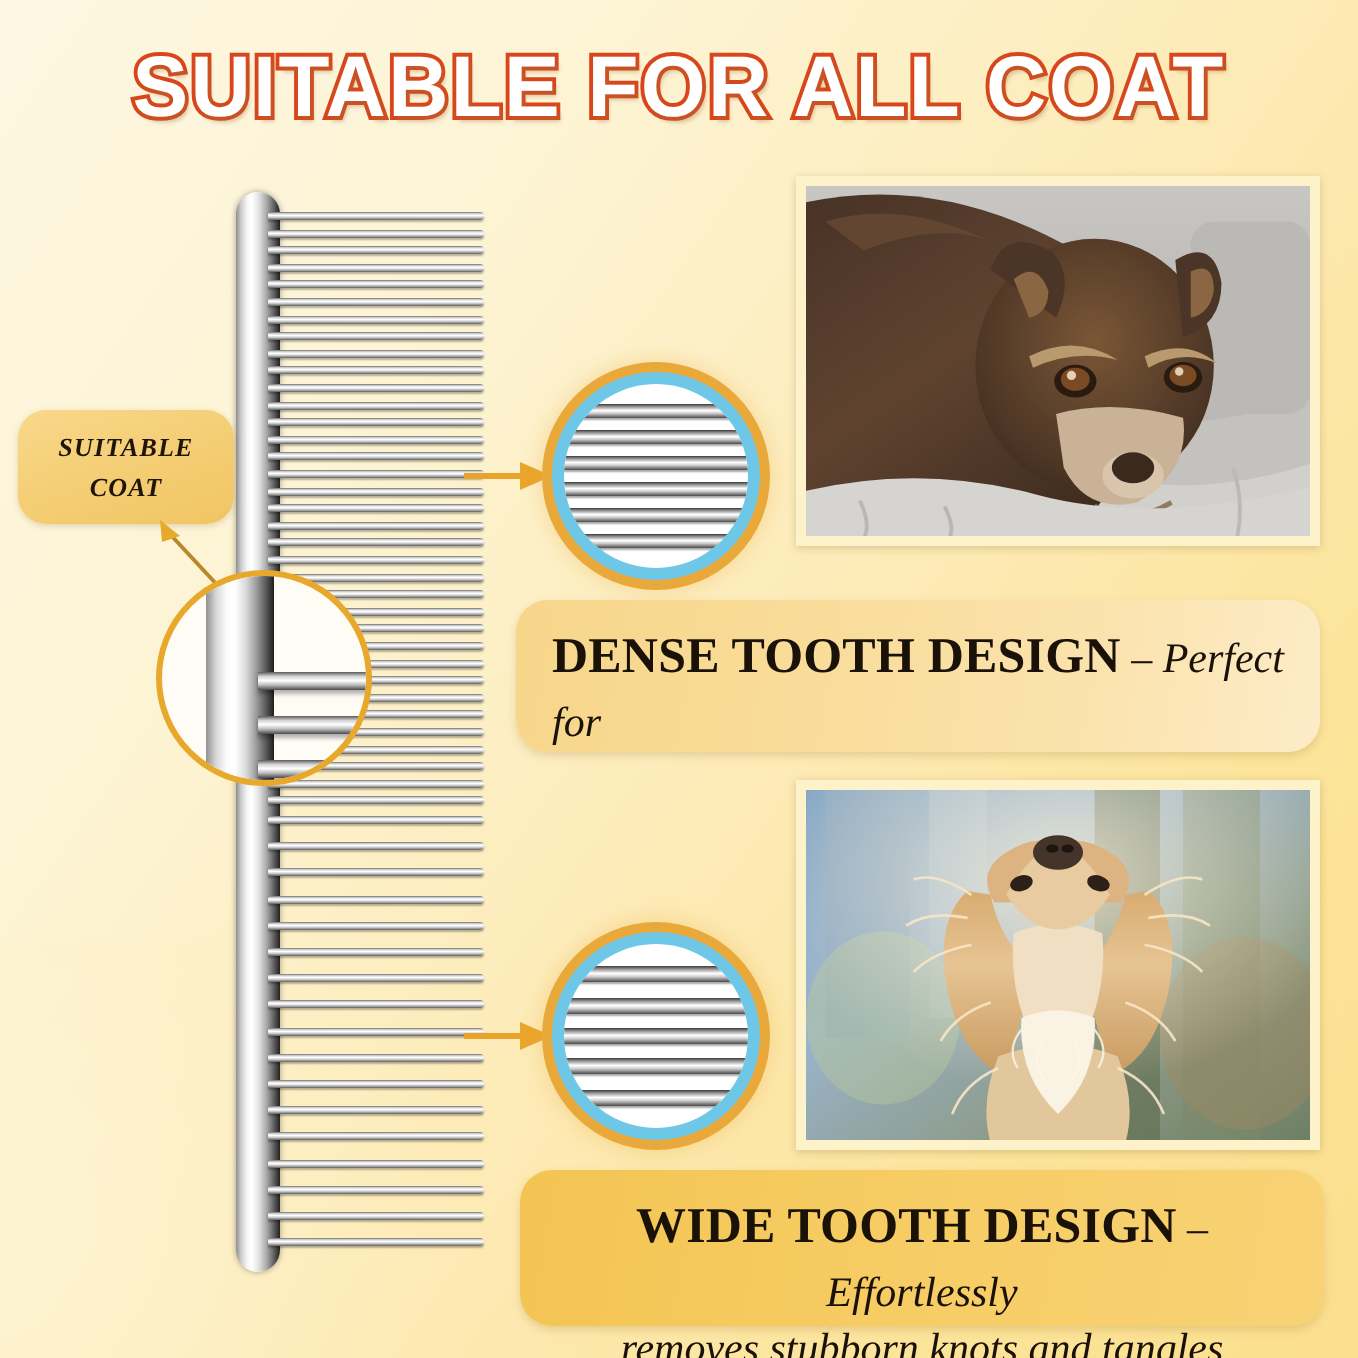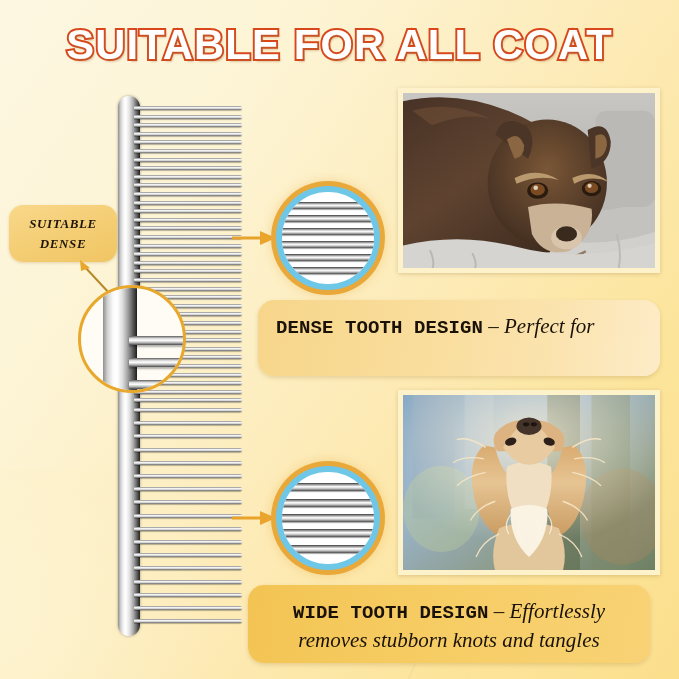--- a/index.html
+++ b/index.html
@@ -219,30 +219,30 @@
     color: #1a1208;
     box-shadow: 0 2px 4px rgba(150,110,40,0.22);
   }
   #caption-dense {
     left: 258px; top: 300px;
     width: 402px; height: 76px;
     background: linear-gradient(100deg, #f7d68a 0%, #f9dc99 35%, #fbe3ae 72%, #fdecc8 100%);
     text-align: left;
   }
   #caption-wide {
-    left: 248px; top: 585px;
+    left: 260px; top: 585px;
     width: 402px; height: 78px;
     background: linear-gradient(100deg, #f3c453 0%, #f6cc63 45%, #f8d275 100%);
     text-align: center;
   }
   .cap-line { line-height: 1.38; }
   .cap-strong {
-    font-family: Liberation Mono, monospace;
+    font-family: Liberation Serif, serif;
     font-weight: bold;
-    font-size: 19px;
+    font-size: 25px;
     letter-spacing: 0.1px;
   }
   .cap-em {
     font-family: "Liberation Serif", serif;
     font-style: italic;
     font-size: 21px;
   }
 </style>
 </head>
 <body>
@@ -310,21 +310,21 @@
         <div class="tooth" style="top: 464.4px; width: 108px;"></div>
         <div class="tooth" style="top: 477.6px; width: 108px;"></div>
         <div class="tooth" style="top: 490.8px; width: 108px;"></div>
         <div class="tooth" style="top: 504px; width: 108px;"></div>
         <div class="tooth" style="top: 517.2px; width: 108px;"></div>
       </div>
   </div>
 
   <div id="steel-badge">
     <span>SUITABLE</span>
-    <span>DENSE</span>
+    <span>COAT</span>
   </div>
 
   <svg id="badge-arrow" viewBox="0 0 40 38">
     <path d="M36 36 L10 8" stroke="#b8882a" stroke-width="2" fill="none"></path>
     <path d="M6 2 L16 10 L7 13 Z" fill="#e8a82c"></path>
   </svg>
 
   <div id="spine-circle">
     <div class="zoom-spine"></div>
     <div class="zoom-tooth" style="top:48px"></div>

